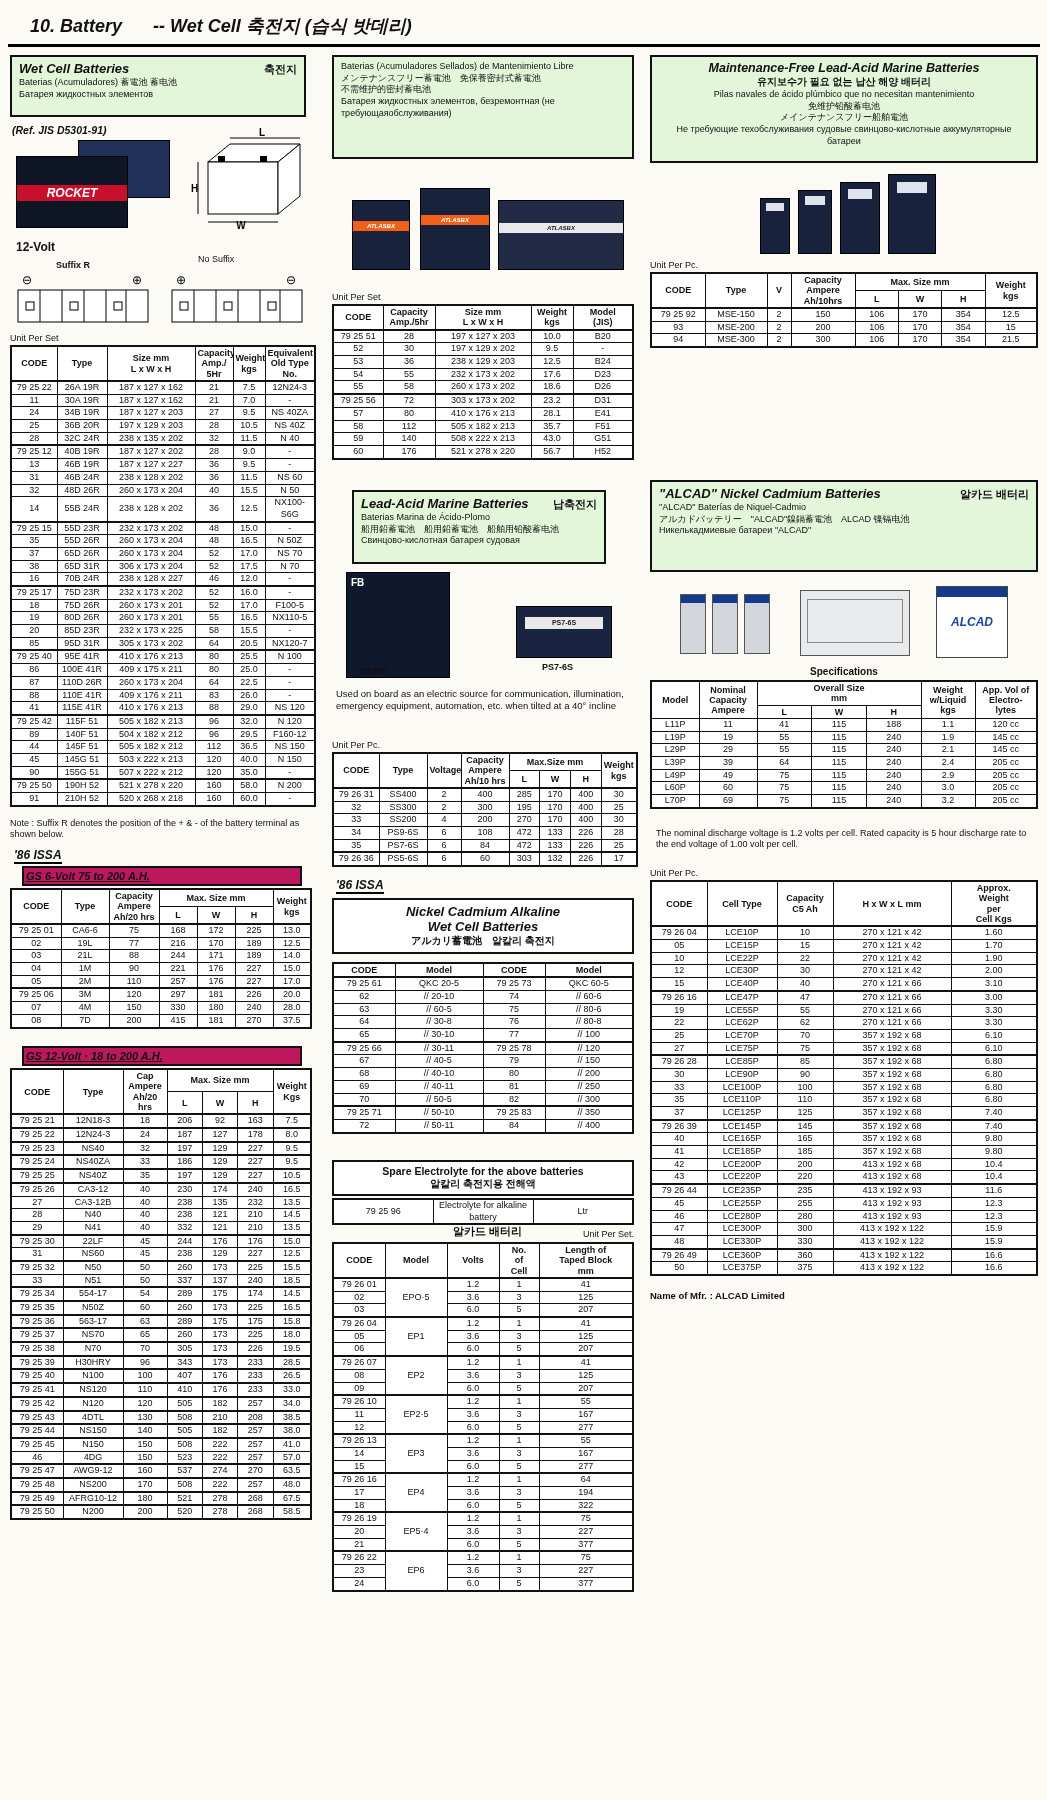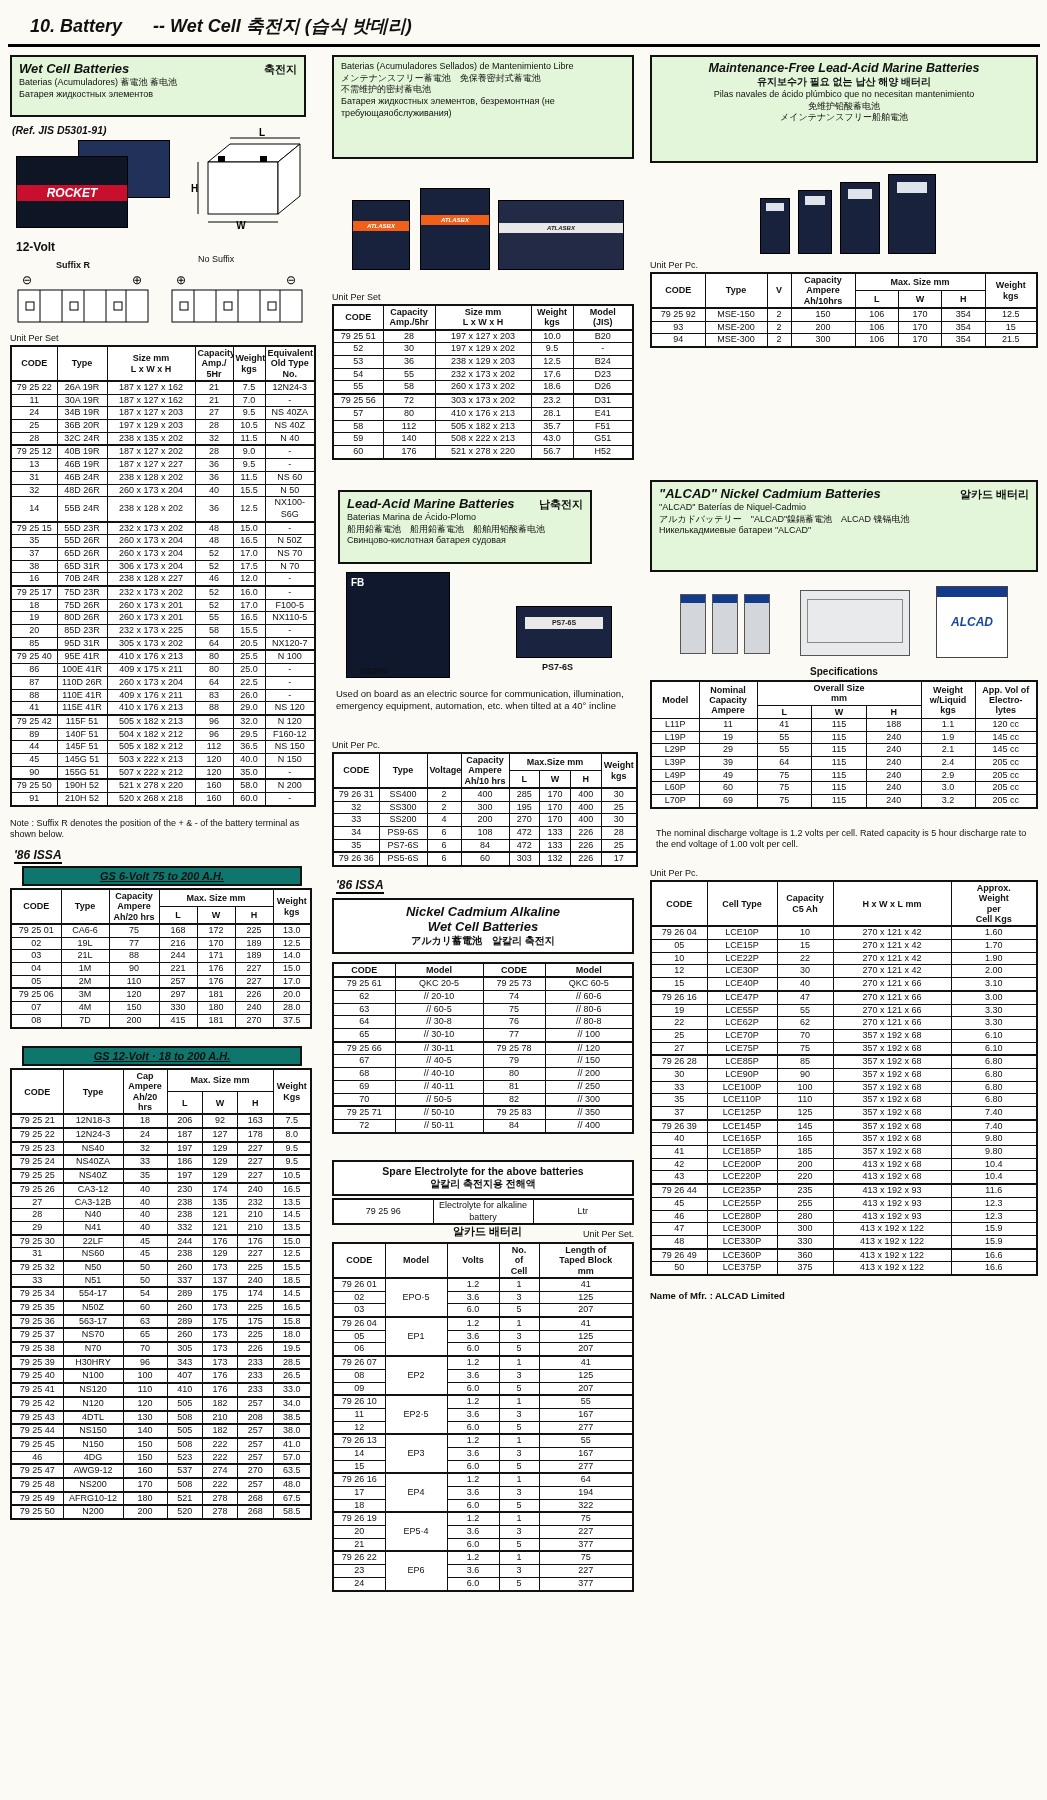--- a/index.html
+++ b/index.html
@@ -7,21 +7,21 @@
 body{position:relative;background:#fbfaf5;font-family:"Liberation Sans",sans-serif;color:#101010;overflow:hidden}
 .abs{position:absolute}
 .bi{font-weight:bold;font-style:italic}
 .greenbox{border:2px solid #111;background:#e4f6d9;padding:4px 7px}
 .gb-title{font-size:13px}
 .gb-sub{font-size:9px;line-height:1.3}
 table.t{border-collapse:collapse;background:#fff;border:2px solid #111;table-layout:fixed}
 .t th,.t td{border:1px solid #111;font-size:9px;padding:0 2px;text-align:center;vertical-align:middle;white-space:pre-line;line-height:1.3;overflow:hidden}
 .t th{font-weight:bold;line-height:1.15;padding:1px 2px}
 .t tr.grp td{border-top:2px solid #111}
-.cap{border:2px solid #111;background:#0f766e;text-align:center;font-weight:bold;font-style:italic;font-size:11px;padding:2px;text-decoration:underline}
+.cap{border:2px solid #111;background:#be185d;font-weight:bold;font-style:italic;font-size:11px;padding:2px;text-decoration:underline}
 .unit{font-size:9px;text-align:left}
 .lab{font-size:9px}
 .batt{background:#18223d;border:1px solid #000;position:absolute}
 .battlabel{background:#f06018;color:#fff;font-size:6px;font-weight:bold;text-align:center;font-style:italic;line-height:10px;height:10px;overflow:hidden}
 .header-rule{position:absolute;left:8px;right:7px;top:44px;height:3px;background:#000}
 .centered{text-align:center}
 .note{font-size:9px;line-height:1.25}
 svg text{font-family:"Liberation Sans",sans-serif}
 </style>
 </head>
@@ -867,21 +867,21 @@
       <tr>
         <td>60</td>
         <td>176</td>
         <td>521 x 278 x 220</td>
         <td>56.7</td>
         <td>H52</td>
       </tr>
     </tbody>
 </table>
 
-<div class="abs greenbox" style="left:338px;top:490px;width:254px;height:74px">
+<div class="abs greenbox" style="left:352px;top:490px;width:254px;height:74px">
   <div style="display:flex;justify-content:space-between;align-items:baseline">
     <span class="bi gb-title">Lead-Acid Marine Batteries</span>
     <span style="font-weight:bold;font-size:11px">납축전지</span>
   </div>
   <div class="gb-sub">Baterias Marina de Ácido-Plomo</div>
   <div class="gb-sub">船用鉛蓄電池　船用鉛蓄電池　船舶用铅酸蓄电池</div>
   <div class="gb-sub">Свинцово-кислотная батарея судовая</div>
 </div>
 
 <div class="abs" style="left:336px;top:572px;width:300px;height:108px">
@@ -1263,20 +1263,21 @@
       </tr>
     </tbody>
 </table>
 
 <div class="abs greenbox" style="left:650px;top:55px;width:388px;height:108px;text-align:center">
   <div class="bi" style="font-size:12.5px">Maintenance-Free Lead-Acid Marine Batteries</div>
   <div style="font-size:10px;font-weight:bold">유지보수가 필요 없는 납산 해양 배터리</div>
   <div class="gb-sub">Pilas navales de ácido plúmbico que no necesitan mantenimiento</div>
   <div class="gb-sub">免维护铅酸蓄电池</div>
   <div class="gb-sub">メインテナンスフリー船舶電池</div>
+  <div class="gb-sub">Не требующие техобслуживания судовые свинцово-кислотные аккумуляторные батареи</div>
 </div>
 
 <div class="abs" style="left:650px;top:170px;width:388px;height:88px">
   <div class="batt" style="left:110px;top:28px;width:30px;height:56px">
       <div style="margin:4px 5px;height:8px;background:#dfe3ea"></div>
     </div>
   <div class="batt" style="left:148px;top:20px;width:34px;height:64px">
       <div style="margin:5px 6px;height:9px;background:#dfe3ea"></div>
     </div>
   <div class="batt" style="left:190px;top:12px;width:40px;height:72px">

